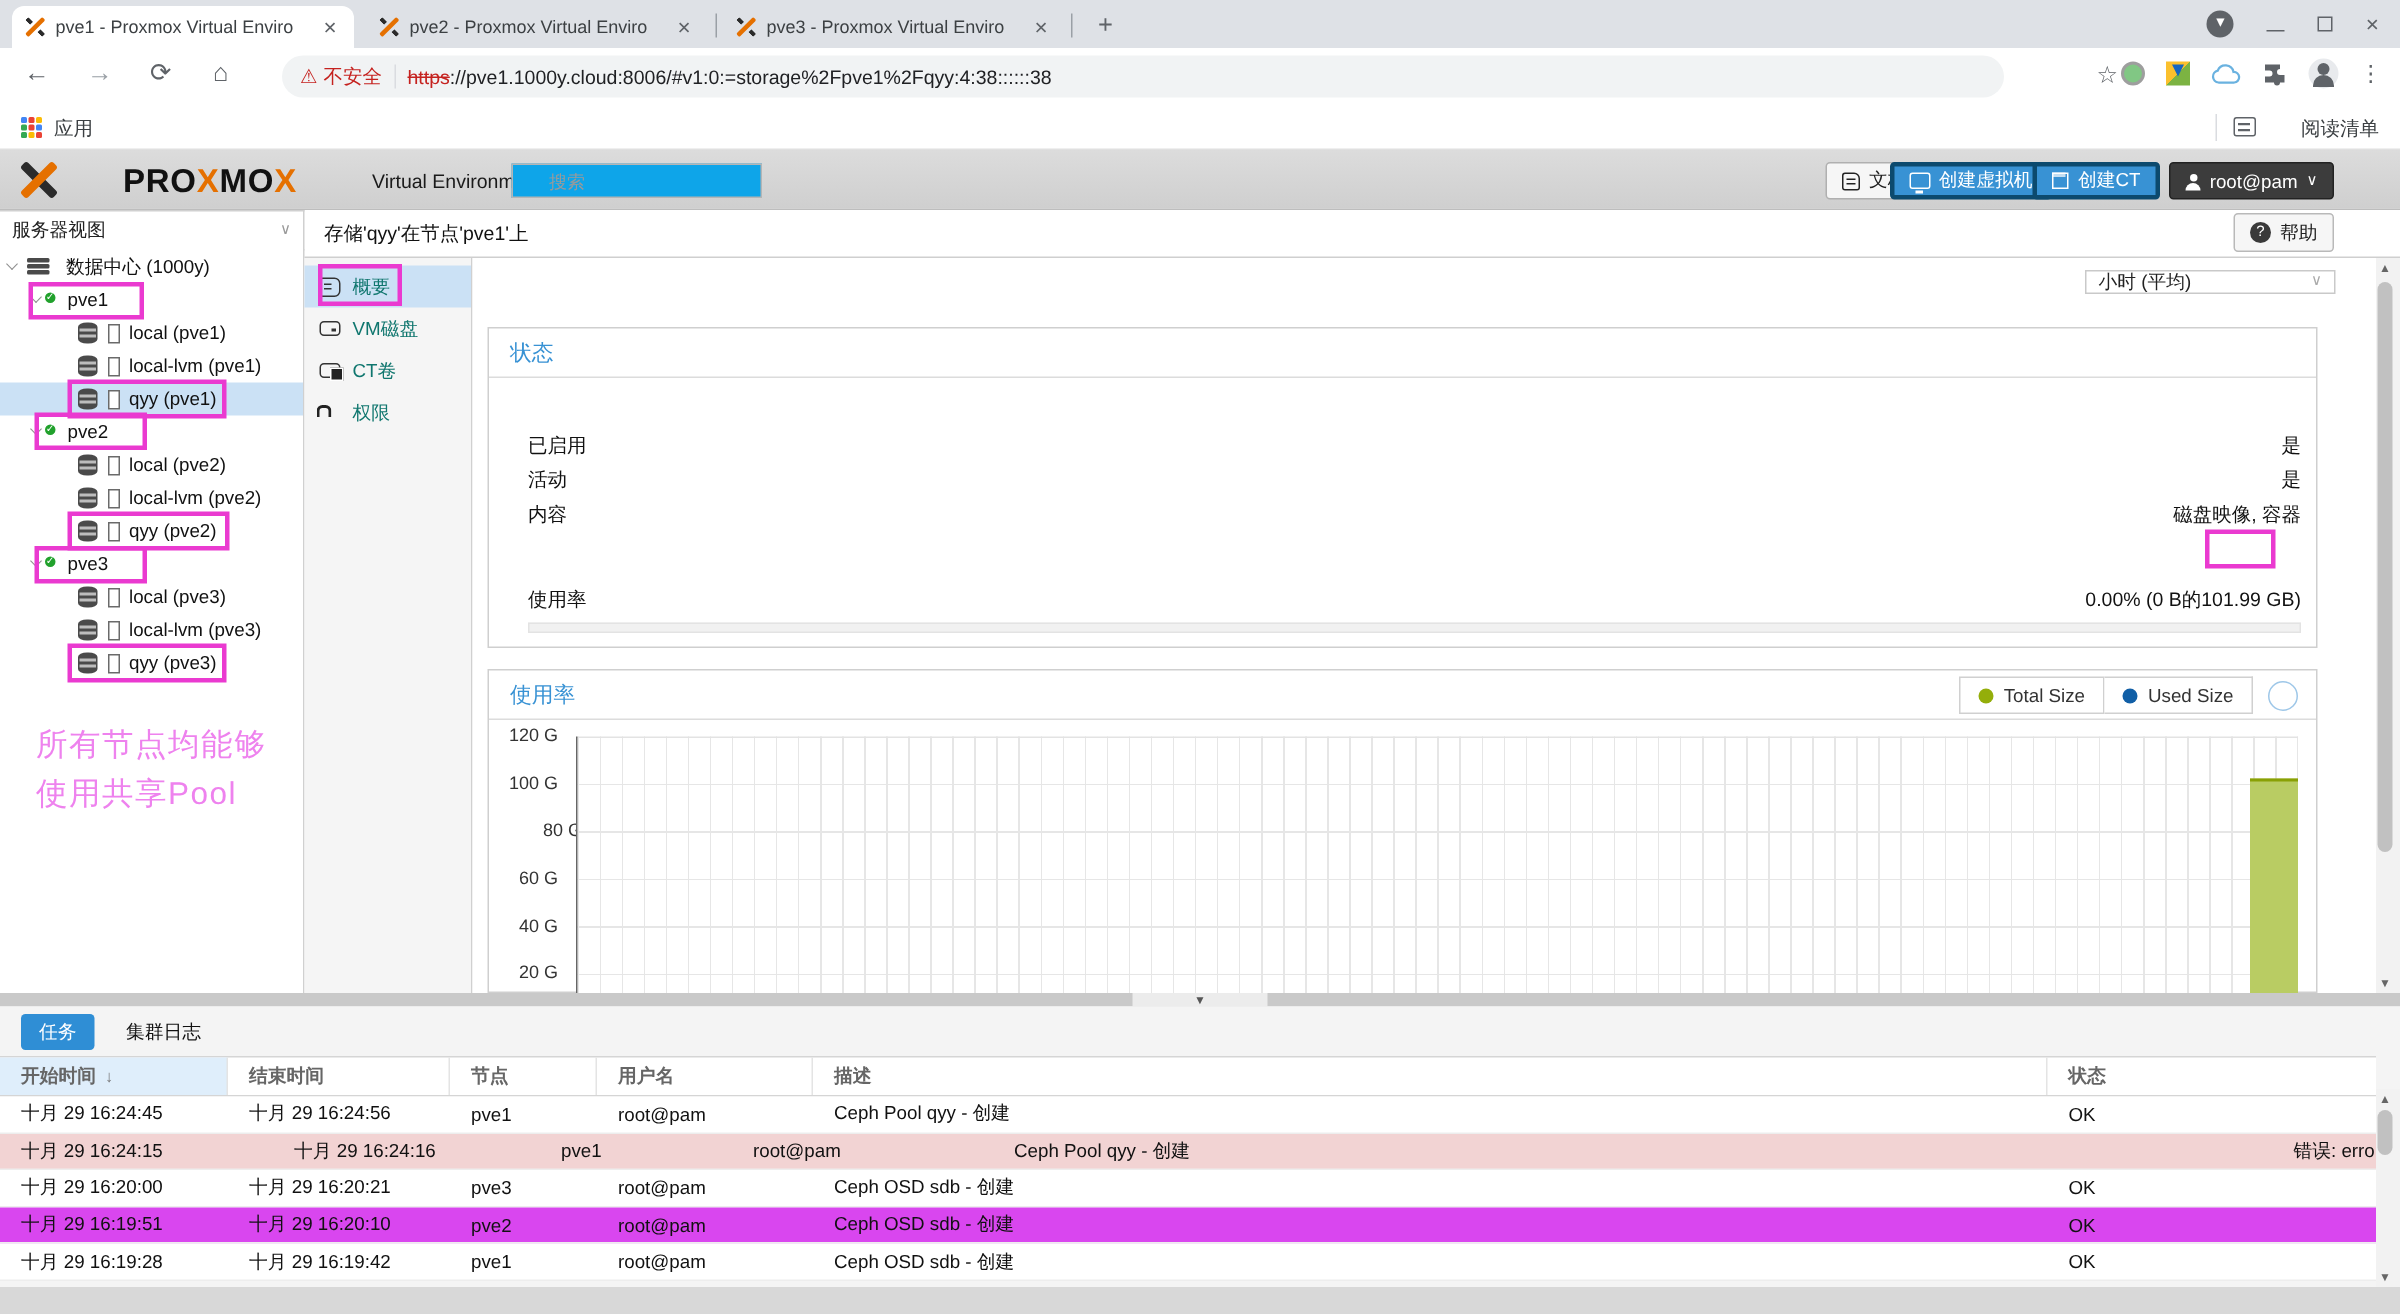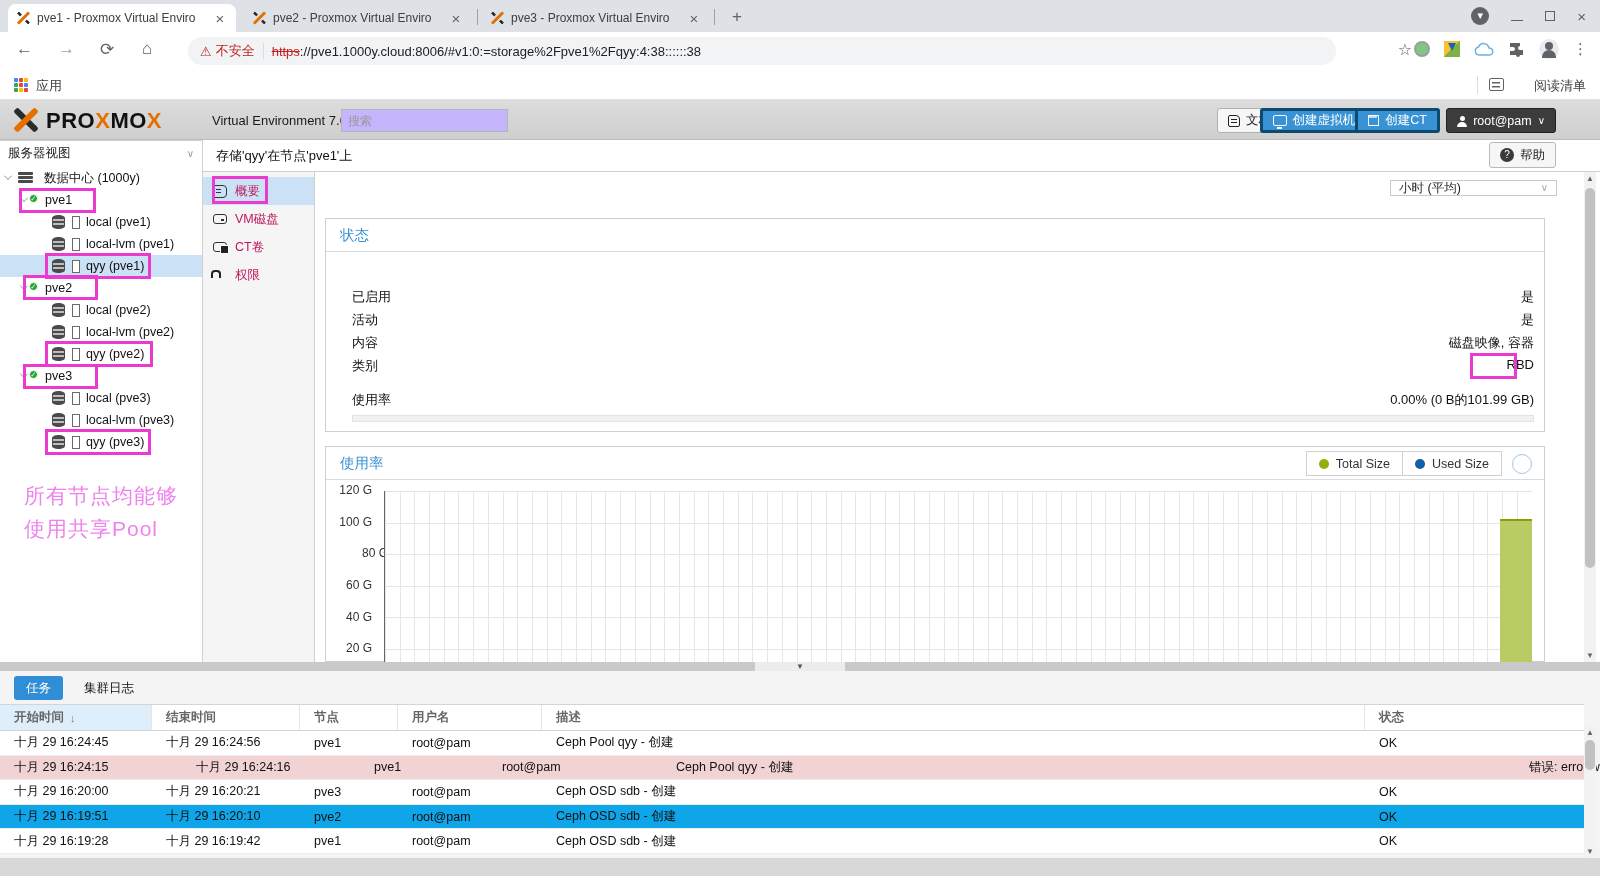--- a/index.html
+++ b/index.html
@@ -1,17 +1,17 @@
 <!DOCTYPE html>
 <html><head>
 <meta charset="utf-8">
 <style>
   * { margin:0; padding:0; box-sizing:border-box; }
   html,body { width:1600px; height:876px; overflow:hidden; font-family:"Liberation Sans","DejaVu Sans",sans-serif; background:#fff; }
-  .abs { position:absolute; }
+  .abs { position:absolute;padding-left:36px; }
 
   
   #tabbar { left:0; top:0; width:1600px; height:32px; background:#dee1e6; }
   .tab { position:absolute; top:4px; height:28px; width:228px; display:flex; align-items:center; padding:0 8px; font-size:12px; color:#3c4043; }
   .tab.active { background:#fff; border-radius:8px 8px 0 0; }
   .tab .title { flex:1; overflow:hidden; white-space:nowrap; margin-left:7px; }
   .tab .close { color:#5f6368; font-size:15px; width:16px; text-align:center; cursor:default; }
   .tab-sep { position:absolute; top:9px; width:1px; height:16px; background:#9aa0a6; }
   .favicon { width:14px; height:14px; position:relative; flex:0 0 14px; }
   .favicon::before,.favicon::after{ content:""; position:absolute; left:6px; top:-1px; width:3px; height:16px; border-radius:1px;}
@@ -52,21 +52,21 @@
 
   
   #pveheader { left:0; top:100px; width:1600px; height:40px; background:linear-gradient(#dcdcdc,#cfcfcf); border-bottom:1px solid #bdbdbd; }
   .pvx { position:absolute; left:12px; top:107px; width:26px; height:26px; }
   .pvx::before,.pvx::after{ content:""; position:absolute; left:11px; top:-2px; width:6px; height:30px; border-radius:2px; }
   .pvx::before{ background:#2b2b2b; transform:rotate(-45deg); }
   .pvx::after{ background:#e57000; transform:rotate(45deg); }
   .brand { position:absolute; left:46px; top:108px; font-size:22px; font-weight:bold; color:#111; letter-spacing:.5px; }
   .brand .bx { color:#e57000; }
   .product { position:absolute; left:212px; top:113px; font-size:13px; color:#1a1a1a; }
-  #pvesearch { position:absolute; left:341px; top:109px; width:167px; height:23px; border:1px solid #b5b5b5; background:#c4b5fd; font-size:12px; padding:0 6px; color:#333; }
+  #pvesearch { position:absolute; left:341px; top:109px; width:167px; height:23px; border:1px solid #b5b5b5; background:#0ea5e9; font-size:12px; padding:0 24px; color:#333; }
   #pvesearch::placeholder { color:#9a9a9a; }
   .hbtn { position:absolute; top:108px; height:25px; display:flex; align-items:center; gap:6px; padding:0 10px; font-size:12.5px; border-radius:3px; }
   .hbtn.light { background:#f6f6f6; border:1px solid #b0b0b0; color:#222; }
   .hbtn.blue { background:#3892d4; border:3px solid #0c4a6e; color:#fff; }
   .hbtn.dark { background:#3c3c3c; border:1px solid #222; color:#fff; }
   .ic-doc { width:12px; height:12px; border:1.5px solid currentColor; border-radius:2px 4px 2px 2px; background:linear-gradient(currentColor 0 0) 2px 3px/6px 1px no-repeat,linear-gradient(currentColor 0 0) 2px 6px/6px 1px no-repeat; }
   .ic-mon { width:14px; height:11px; border:1.5px solid #fff; border-radius:2px; position:relative; }
   .ic-mon::after{ content:""; position:absolute; left:3px; bottom:-4px; width:5px; height:2px; background:#fff; }
   .ic-cube { width:11px; height:11px; border:1.5px solid #fff; transform:rotate(0deg); position:relative; }
   .ic-cube::after{ content:""; position:absolute; left:-1px; top:-1px; width:100%; height:3px; background:#fff; opacity:.7;}
@@ -98,21 +98,21 @@
   .ic-db::before { content:""; position:absolute; inset:0; background:#4a4a4a; border-radius:6px/3px; }
   .ic-db::after { content:""; position:absolute; left:1px; top:4px; width:11px; height:1.5px; background:#bdbdbd; box-shadow:0 4px 0 #bdbdbd; }
   .ic-drv { width:8px; height:13px; border:1.5px solid #6a6a6a; background:#fff; margin-left:2px; }
   .tl { margin-left:6px; white-space:nowrap; }
 
   .annot { border:3px solid #ea3ad0; pointer-events:none; z-index:50; }
   .pinktext { position:absolute; font-size:21px; color:#ee82ee; letter-spacing:1px; }
 
   
   #menu { left:203px; top:172px; width:112px; height:490px; background:#f5f5f5; border-right:1px solid #d0d0d0; }
-  .mitem { position:absolute; left:0; width:111px; height:28px; display:flex; align-items:center; font-size:12.5px; color:#be185d; padding-left:10px; gap:8px; }
+  .mitem { position:absolute; left:0; width:111px; height:28px; display:flex; align-items:center; font-size:12.5px; color:#0f766e; padding-left:10px; gap:8px; }
   .mitem.sel { background:#cbe1f5; }
   .mi { flex:0 0 14px; }
   .ic-book { width:12px; height:13px; border:1.5px solid #333; border-radius:2px 4px 4px 2px; background:linear-gradient(#333 0 0) 2px 3px/5px 1px no-repeat,linear-gradient(#333 0 0) 2px 6px/5px 1px no-repeat; }
   .ic-hdd { width:14px; height:10px; border:1.5px solid #333; border-radius:3px; position:relative; }
   .ic-hdd::after{ content:""; position:absolute; right:2px; bottom:2px; width:3px; height:2px; background:#333; }
   .ic-hddcube { width:14px; height:10px; border:1.5px solid #333; border-radius:3px; position:relative; }
   .ic-hddcube::after{ content:""; position:absolute; right:-3px; bottom:-3px; width:7px; height:7px; background:#222; border:1px solid #fff; }
   .ic-lock { width:10px; height:8px; background:#222; position:relative; margin-top:4px; border-radius:1px; }
   .ic-lock::before{ content:""; position:absolute; left:-2px; top:-5px; width:6px; height:6px; border:2px solid #222; border-bottom:none; border-radius:4px 4px 0 0; }
 
@@ -152,21 +152,21 @@
   #tasks { left:0; top:671px; width:1600px; height:249px; background:#f4f4f4; }
   .ttab { position:absolute; top:5px; height:24px; display:flex; align-items:center; padding:0 12px; font-size:12.5px; border-radius:3px; }
   .ttab.sel { background:#2f8ed5; color:#fff; }
   .ttab.plain { color:#111; }
   #ttable { position:absolute; left:0; top:33px; width:1584px; }
   .thead { display:grid; grid-template-columns:152px 148px 98px 144px 823px 219px; height:27px; background:#fff; border-top:1px solid #d5d5d5; border-bottom:1px solid #d5d5d5;font-weight:bold; }
   .th { display:flex; align-items:center; padding:0 14px; font-size:12.5px; color:#666; border-right:1px solid #e4e4e4; }
   .th.sorted { background:#dfeefb; }
   .sortarrow { margin-left:6px; color:#777; font-size:11px; }
   .trowt { display:grid; grid-template-columns:152px 148px 98px 144px 823px 219px; height:24.6px; background:#fff; border-bottom:1px solid #ededed; }
-  .trowt.alt { background:#0ea5e9; }
+  .trowt.alt { background:#d946ef; }
   .trowt.err { background:#f2d3d3;gap:30px; }
   .td { display:flex; align-items:center; padding:0 14px; font-size:12.5px; color:#111; overflow:hidden; white-space:nowrap; }
   #bottomstrip { left:0; top:858px; width:1600px; height:18px; background:#d8d8d8; }
 </style>
 </head>
 <body>
 
 <div id="tabbar" class="abs">
   <div class="tab active" style="left:8px">
     <span class="favicon"></span>
@@ -371,21 +371,20 @@
   <div id="hoursel">
     <span>小时 (平均)</span>
     <span class="caret">∨</span>
   </div>
 
   <div class="panel" id="statuspanel">
     <div class="ptitle">状态</div>
     <div class="srow" style="top:69px"><span>已启用</span><span class="sv">是</span></div>
     <div class="srow" style="top:92px"><span>活动</span><span class="sv">是</span></div>
     <div class="srow" style="top:115px"><span>内容</span><span class="sv">磁盘映像, 容器</span></div>
-    <div class="srow" style="top:138px"><span>类别</span><span class="sv">RBD</span></div>
     <div class="srow" style="top:172px"><span>使用率</span><span class="sv">0.00% (0 B的101.99 GB)</span></div>
     <div class="usagebar"></div>
   </div>
 
   <div class="panel" id="usagepanel">
     <div class="ptitle">使用率</div>
     <div class="legend">
       <span class="lgbtn">
           <span class="lgdot" style="background:#94ae0a"></span>
           <span>Total Size</span>

